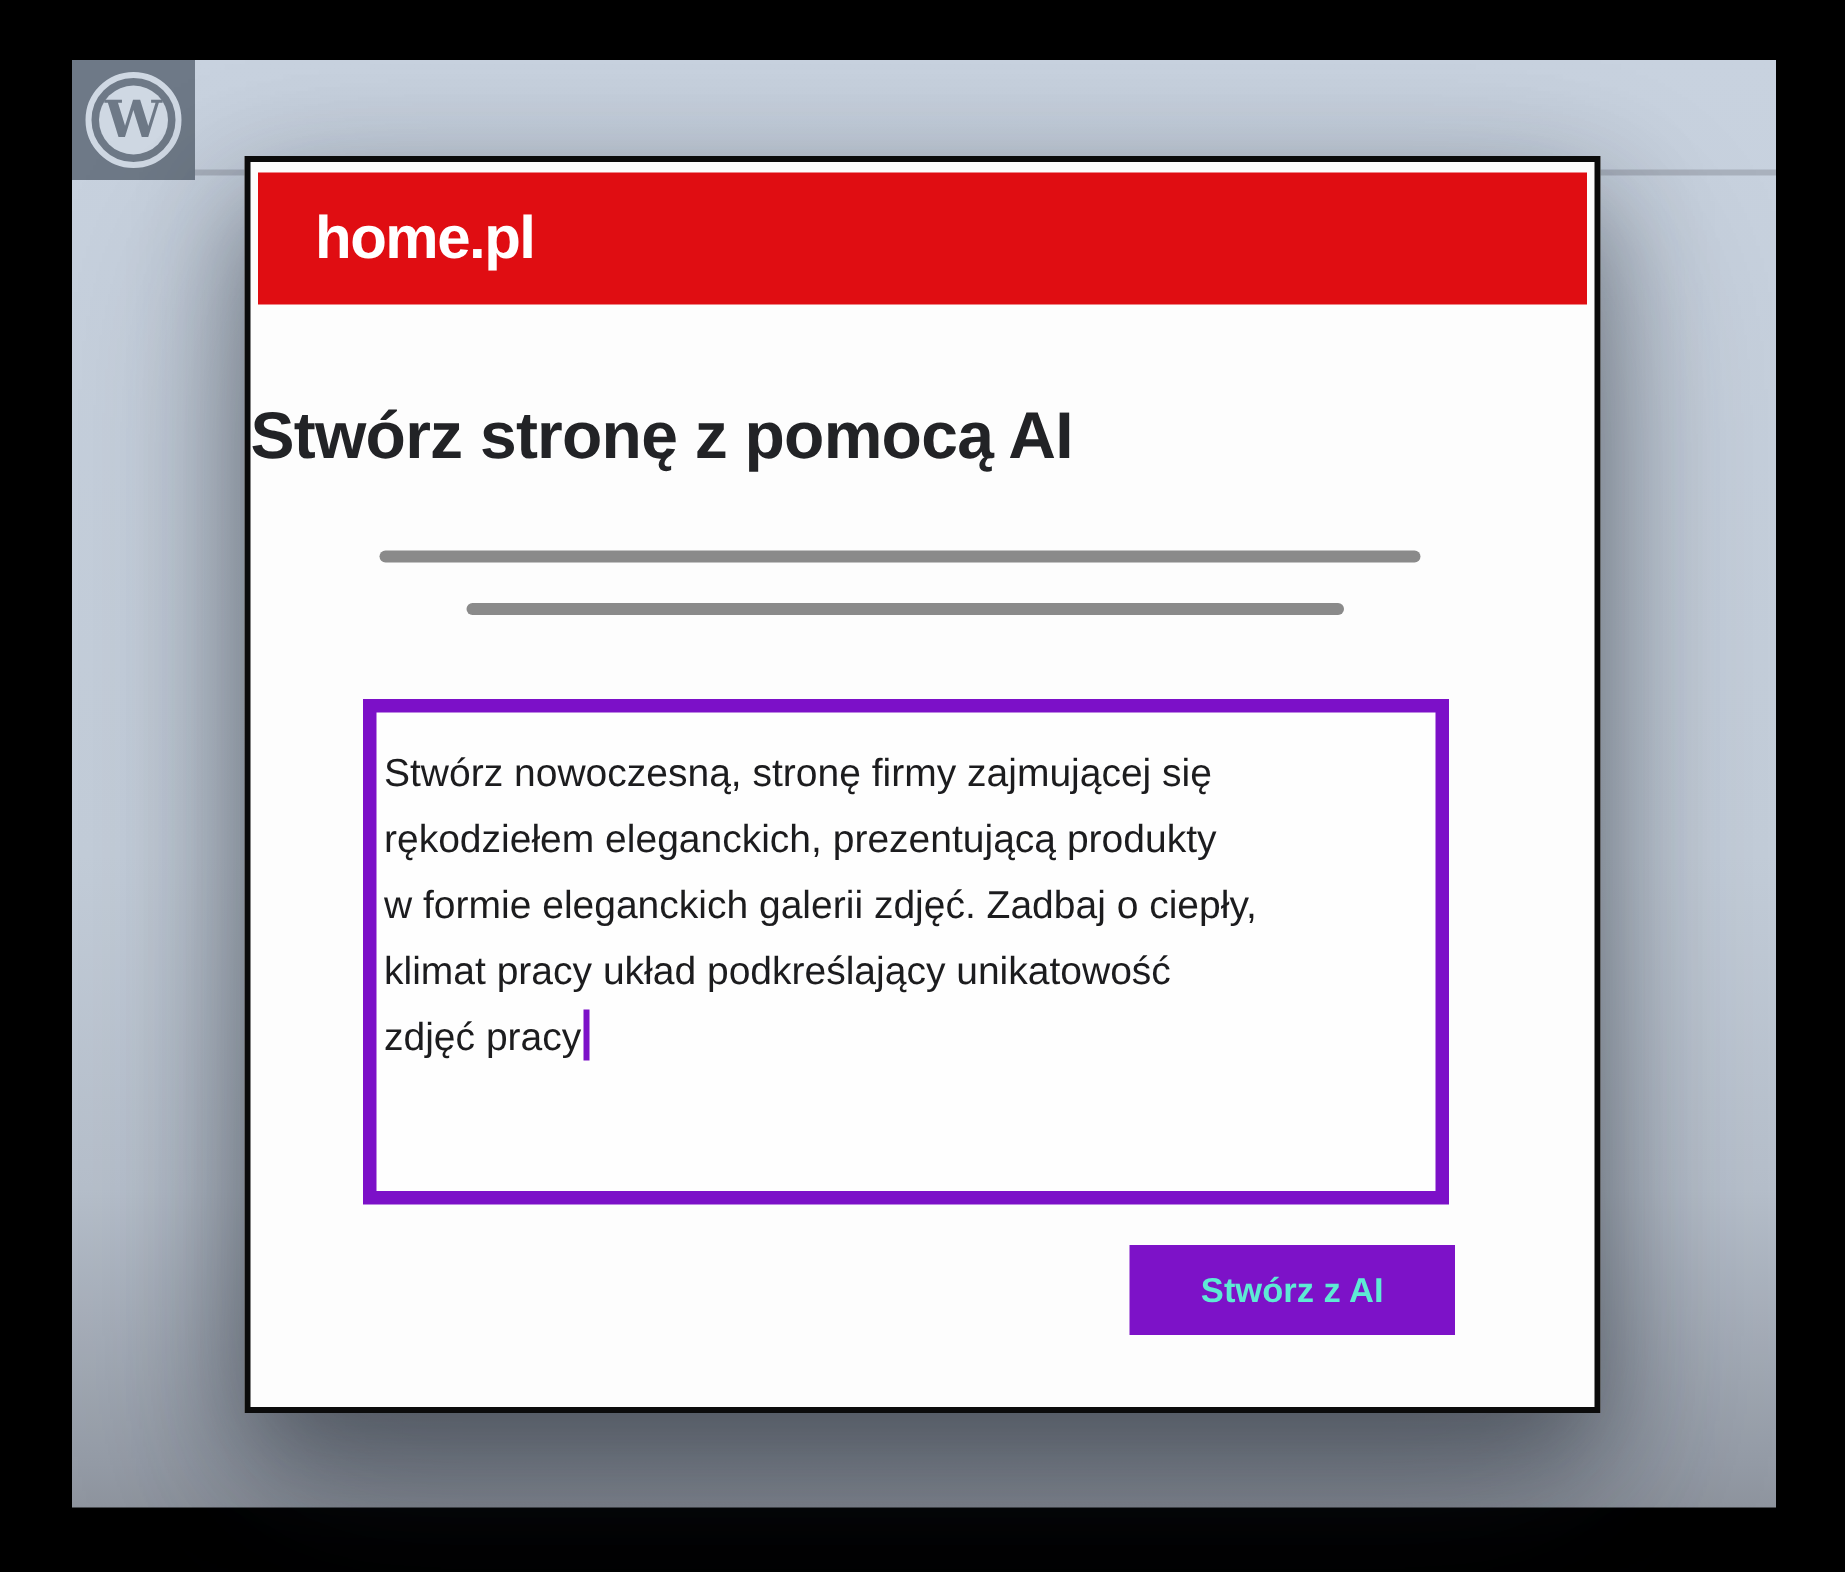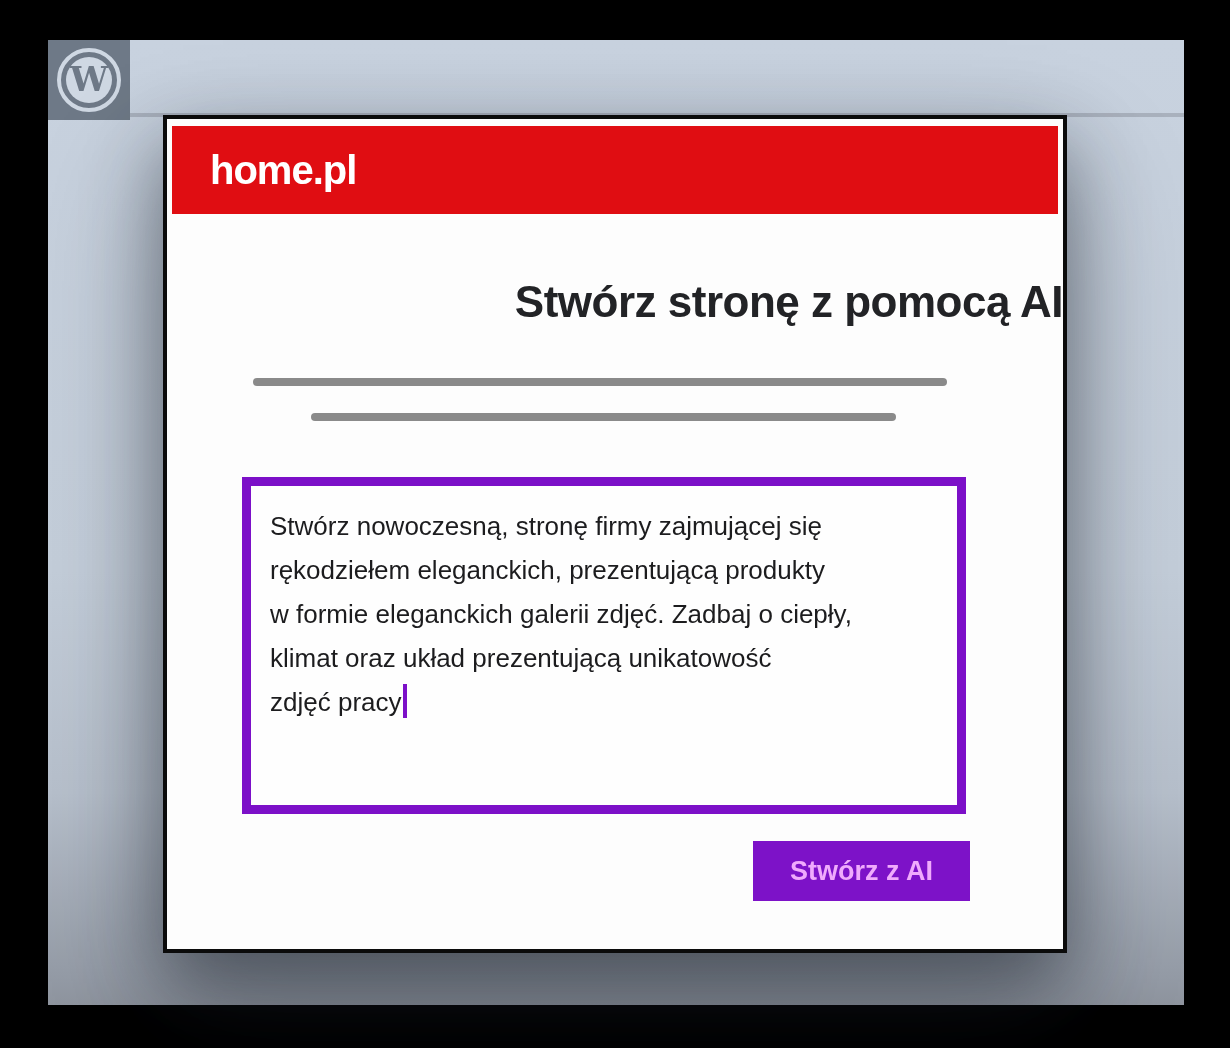--- a/index.html
+++ b/index.html
@@ -19,56 +19,55 @@
   }
   .wp-tile{
     position:absolute;left:0;top:0;width:82px;height:80px;
     background:#6e7987;display:flex;align-items:center;justify-content:center;
   }
   
   .dialog{
     position:absolute;left:115px;top:64px;width:896px;height:830px;
     background:#fdfdfd;border:4px solid #0b0b0b;
     box-shadow:0 30px 70px rgba(25,30,40,.45), 0 60px 120px rgba(25,30,40,.30);
-    margin-top:11px;
   }
   .brand-bar{
     position:absolute;left:5px;top:7px;width:886px;height:88px;
     background:#e00d12;display:flex;align-items:center;
   }
   .brand-logo{
     margin-left:38px;color:#ffffff;font-size:40px;font-weight:700;
     letter-spacing:-1px;
   }
   .dialog-title{
     position:absolute;left:0;top:266px;width:100%;margin-top:-108px;
-    text-align:right;font-size:44px;font-weight:600;color:#222326;
+    text-align:left;font-size:44px;font-weight:600;color:#222326;
     letter-spacing:-0.5px;
   }
   .skeleton{
     position:absolute;height:8px;border-radius:5px;background:#8a8a8a;
   }
   .skeleton.l1{left:86px;top:259px;width:694px;}
   .skeleton.l2{left:144px;top:294px;width:585px;}
   .prompt-box{
     position:absolute;left:75px;top:358px;width:724px;height:337px;
     box-sizing:border-box;border:9px solid #7c10c8;background:#fefefe;
-    padding:18px 19px;font-size:26px;line-height:44px;color:#1c1c1e;
+    padding:18px 5px;font-size:26px;line-height:44px;color:#1c1c1e;
     cursor:text;
   }
   .prompt-line{white-space:nowrap;}
   .caret{
     display:inline-block;width:4px;height:34px;background:#7c10c8;
     vertical-align:-7px;margin-left:1px;
   }
   .create-btn{
     position:absolute;right:93px;top:722px;width:217px;height:60px;
-    background:#7d12c8;border:none;color:#f0abfc;
+    background:#7d12c8;border:none;color:#5eead4;
     font-family:"Liberation Sans", sans-serif;
-    font-size:27px;font-weight:600;cursor:pointer;
+    font-size:23px;font-weight:600;cursor:pointer;
     display:flex;align-items:center;justify-content:center;
   }
 </style>
 </head>
 <body>
 
 <div class="backdrop">
 
   <div class="backdrop-line"></div>
 
@@ -88,21 +87,21 @@
 
     <h1 class="dialog-title">Stwórz stronę z pomocą AI</h1>
 
     <div class="skeleton l1"></div>
     <div class="skeleton l2"></div>
 
     <div class="prompt-box" role="textbox" aria-multiline="true">
       <div class="prompt-line">Stwórz nowoczesną, stronę firmy zajmującej się</div>
       <div class="prompt-line">rękodziełem eleganckich, prezentującą produkty</div>
       <div class="prompt-line">w formie eleganckich galerii zdjęć. Zadbaj o ciepły,</div>
-      <div class="prompt-line">klimat oraz układ prezentującą unikatowość</div>
+      <div class="prompt-line">klimat pracy układ podkreślający unikatowość</div>
       <div class="prompt-line"><span>zdjęć pracy</span><span class="caret"></span></div>
     </div>
 
     <button class="create-btn">
       <span>Stwórz z AI</span>
     </button>
 
   </div>
 </div>
 

